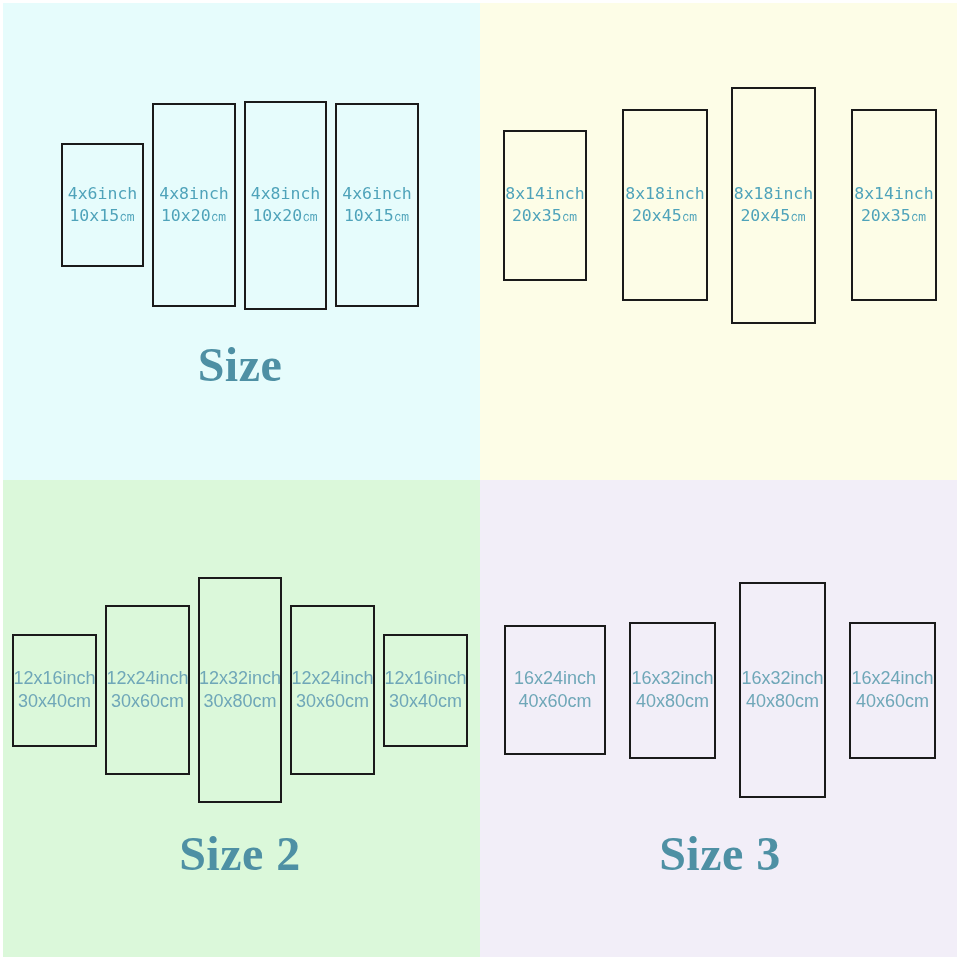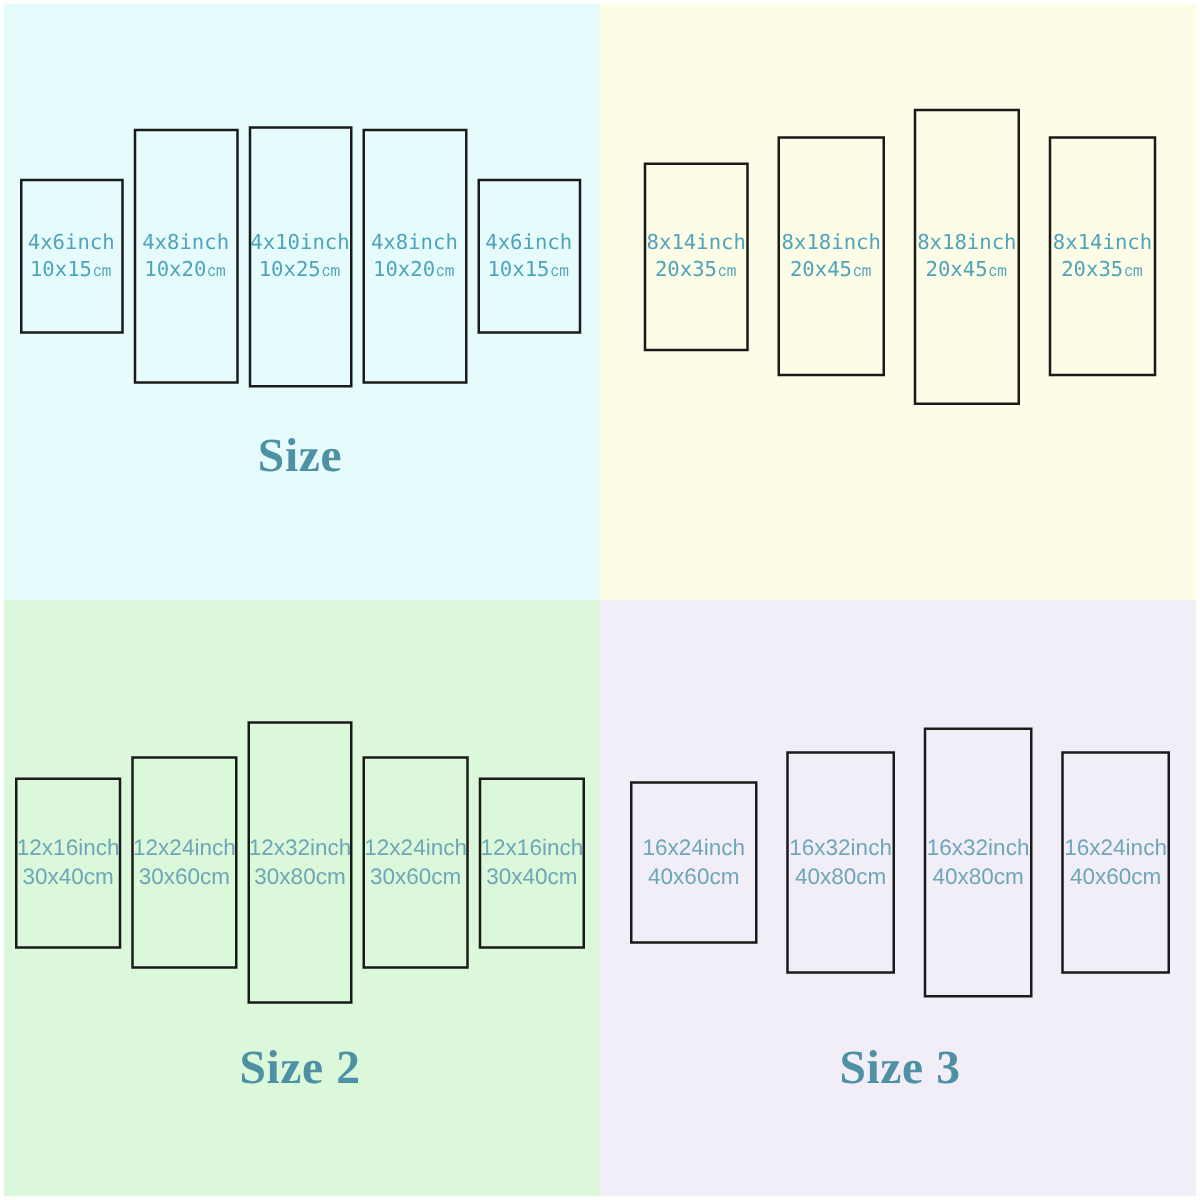--- a/index.html
+++ b/index.html
@@ -46,37 +46,37 @@
     font-family:"Liberation Sans",sans-serif;
     font-size:18px;line-height:1.3;color:#6fa7b8;
   }
 
   
   .q1 .panel:nth-child(1),.q1 .panel:nth-child(5){width:83px;height:124px;}
   .q1 .panel:nth-child(2),.q1 .panel:nth-child(4){width:84px;height:204px;}
   .q1 .panel:nth-child(3){width:83px;height:209px;}
 
   .q2 .panel:nth-child(1),.q2 .panel:nth-child(5){width:84px;height:151px;}
-  .q2 .panel:nth-child(2),.q2 .panel:nth-child(4){width:86px;height:192px;}
+  .q2 .panel:nth-child(2),.q2 .panel:nth-child(4){width:86px;height:192px;margin-left:12px;}
   .q2 .panel:nth-child(3){width:85px;height:237px;}
 
-  .q3 .panel:nth-child(1),.q3 .panel:nth-child(5){width:85px;height:137px;}
+  .q3 .panel:nth-child(1),.q3 .panel:nth-child(5){width:85px;height:113px;}
   .q3 .panel:nth-child(2),.q3 .panel:nth-child(4){width:85px;height:170px;}
   .q3 .panel:nth-child(3){width:84px;height:226px;}
 
   .q4 .panel:nth-child(1),.q4 .panel:nth-child(5){width:102px;height:130px;}
-  .q4 .panel:nth-child(2),.q4 .panel:nth-child(4){width:87px;height:178px;}
+  .q4 .panel:nth-child(2),.q4 .panel:nth-child(4){width:87px;height:137px;}
   .q4 .panel:nth-child(3){width:87px;height:216px;}
 
   .section-title{
     position:absolute;left:0;width:100%;
     text-align:center;
     font-family:"Liberation Serif",serif;
     font-weight:bold;
-    font-size:38px;line-height:38px;
+    font-size:48px;line-height:38px;
     color:#4e90a4;
     letter-spacing:0.5px;
   }
   .q1 .section-title,.q2 .section-title{top:346px;}
   .q3 .section-title,.q4 .section-title{top:355px;}
 
   .white-frame{
     position:absolute;inset:0;
     border:3px solid #ffffff;
     pointer-events:none;
@@ -89,24 +89,20 @@
 
   <div class="quad q1">
     <div class="panels-row">
       <div class="panel">
         <span>4x6inch</span>
         <span>10x15㎝</span>
       </div>
       <div class="panel">
         <span>4x8inch</span>
         <span>10x20㎝</span>
-      </div>
-      <div class="panel">
-        <span>4x10inch</span>
-        <span>10x25㎝</span>
       </div>
       <div class="panel">
         <span>4x8inch</span>
         <span>10x20㎝</span>
       </div>
       <div class="panel">
         <span>4x6inch</span>
         <span>10x15㎝</span>
       </div>
     </div>

